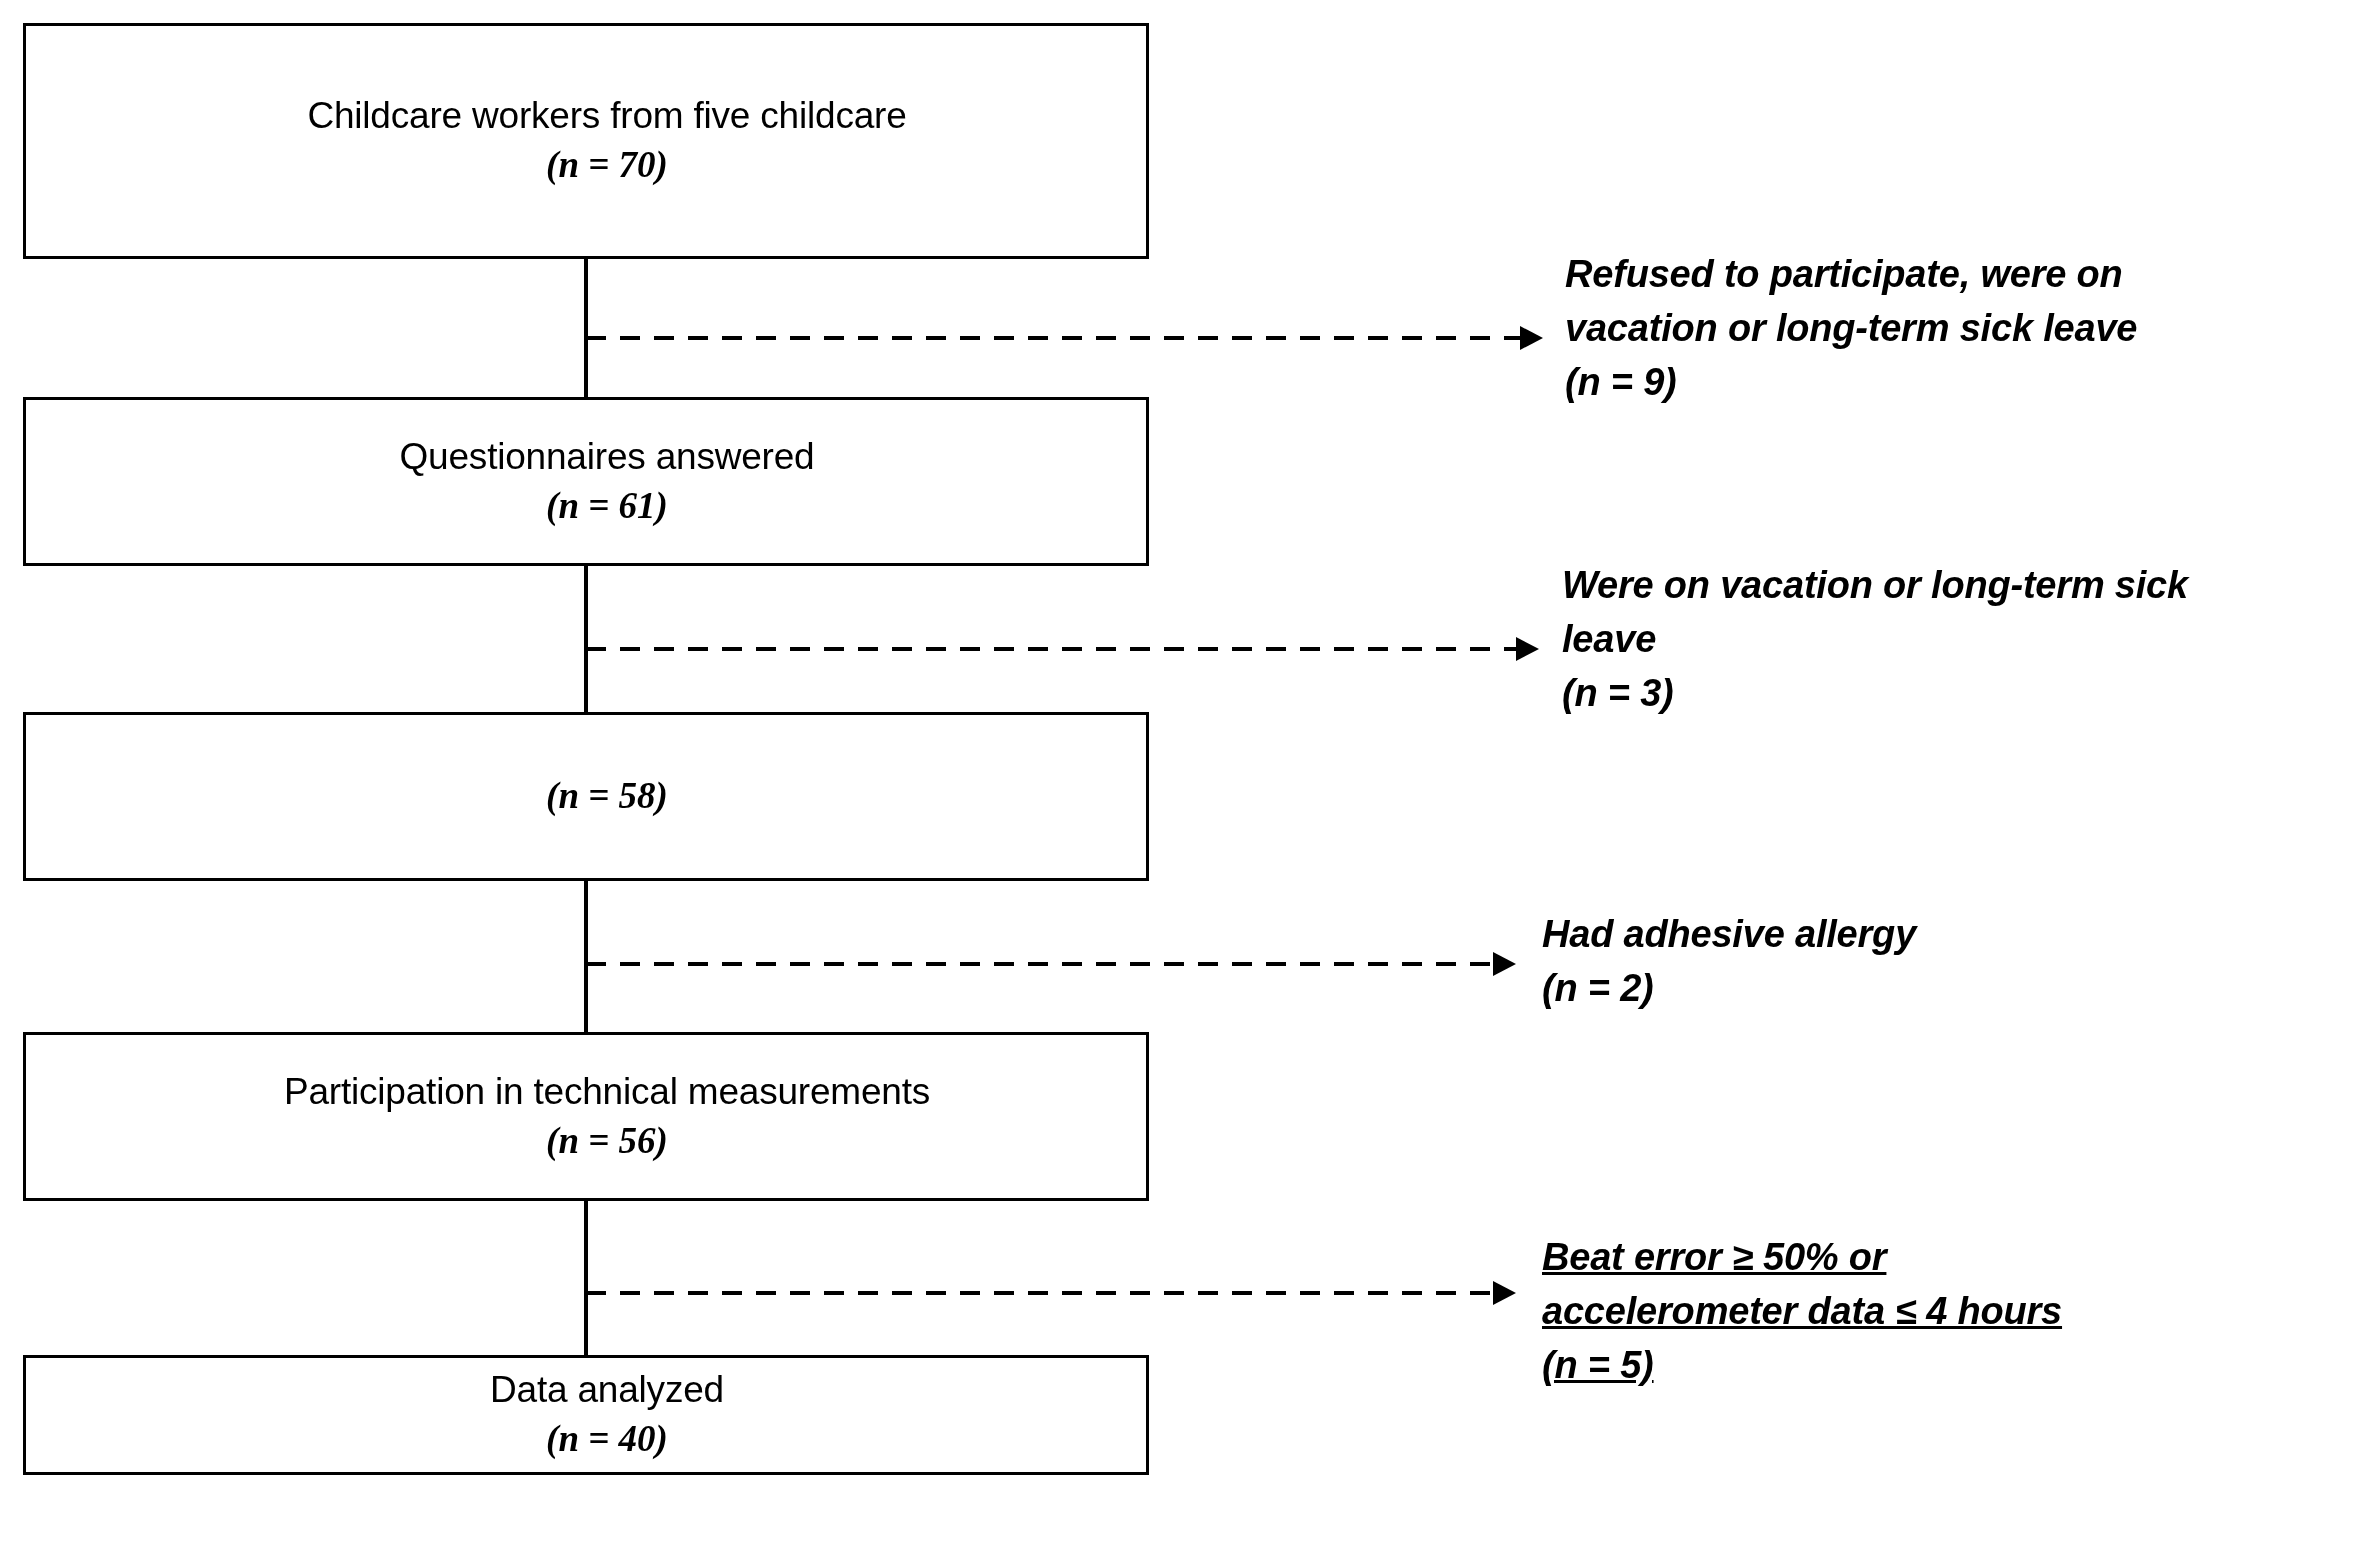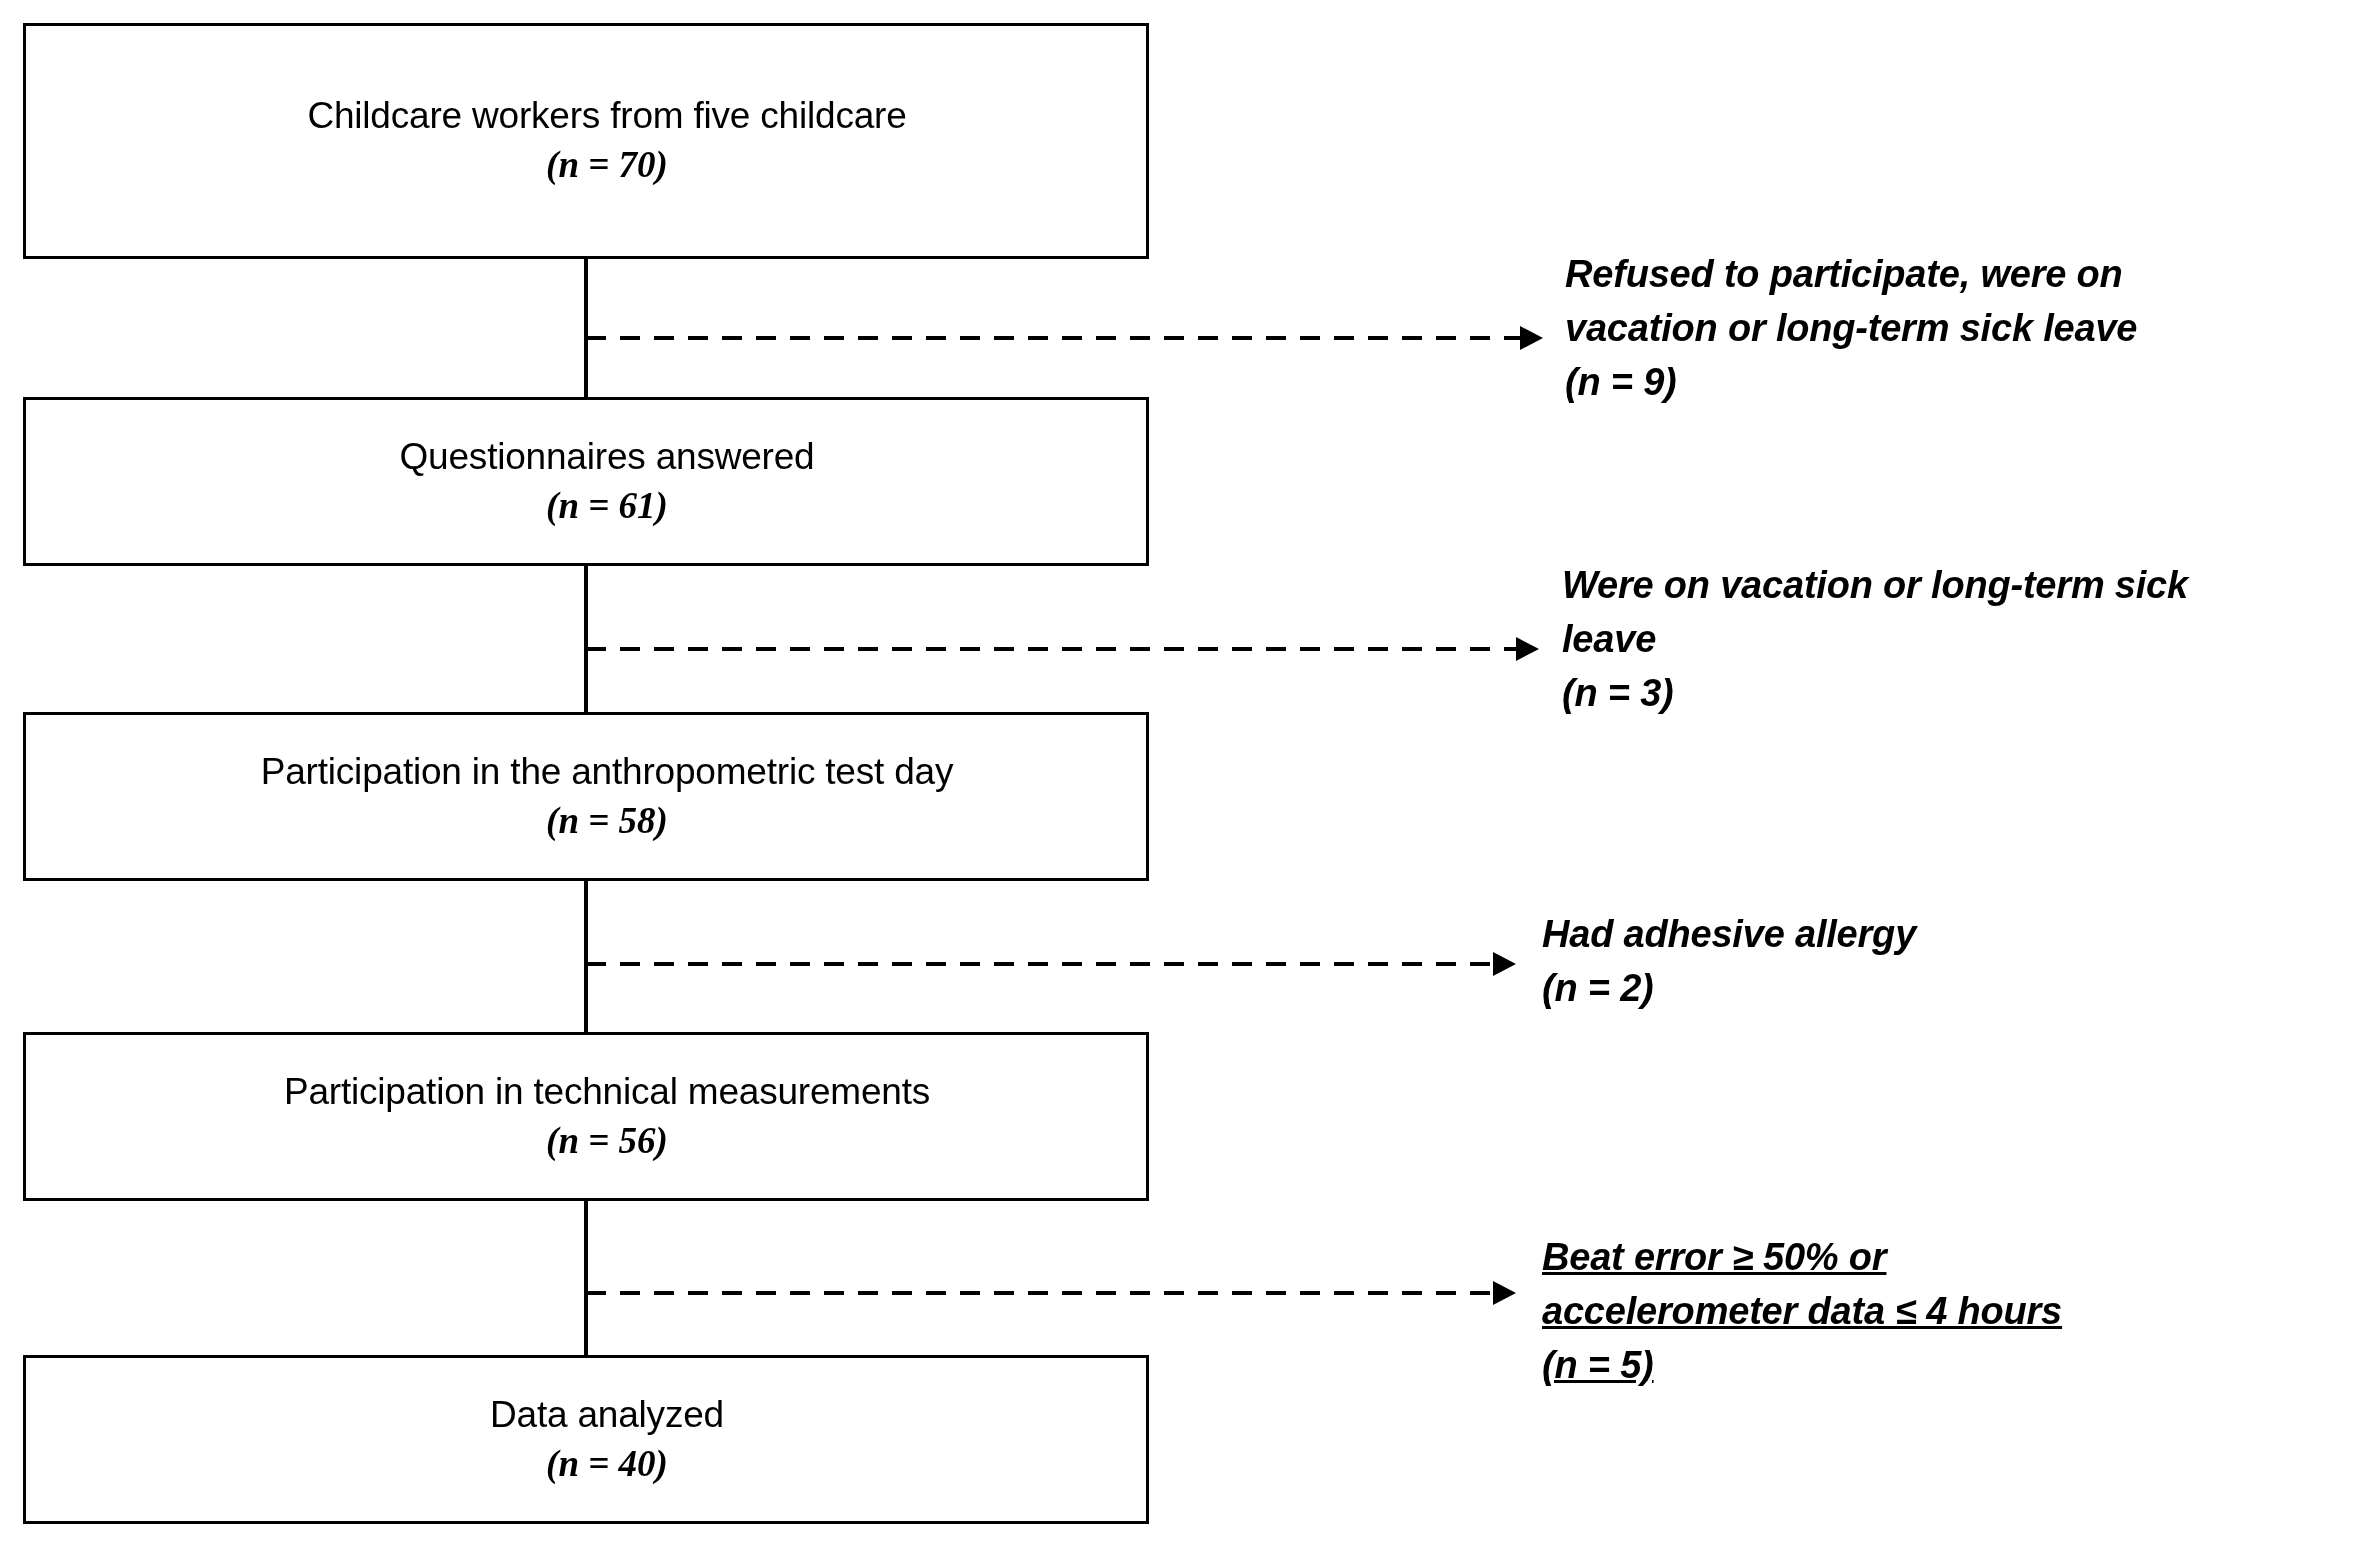--- a/index.html
+++ b/index.html
@@ -45,21 +45,21 @@
     font-weight: bold;
     color: #000000;
     white-space: nowrap;
     font-family: Liberation Serif, serif;
   }
 
   #box-1 { top: 23px;   height: 236px; }
   #box-2 { top: 397px;  height: 169px; }
   #box-3 { top: 712px;  height: 169px; }
   #box-4 { top: 1032px; height: 169px; }
-  #box-5 { top: 1355px; height: 169px; }
+  #box-5 { top: 1355px; height: 120px; }
 
   
   .v-connector {
     position: absolute;
     left: 584px;
     width: 3.9px;
     background: #000000;
   }
   #vc-1 { top: 259px;  height: 139px; }
   #vc-2 { top: 566px;  height: 148px; }
@@ -118,21 +118,20 @@
     <div class="bx-line">Childcare workers from five childcare</div>
     <div class="bx-n">(n = 70)</div>
   </div>
 
   <div class="flow-box" id="box-2">
     <div class="bx-line">Questionnaires answered</div>
     <div class="bx-n">(n = 61)</div>
   </div>
 
   <div class="flow-box" id="box-3">
-    <div class="bx-line">Participation in the anthropometric test day</div>
     <div class="bx-n">(n = 58)</div>
   </div>
 
   <div class="flow-box" id="box-4">
     <div class="bx-line">Participation in technical measurements</div>
     <div class="bx-n">(n = 56)</div>
   </div>
 
   <div class="flow-box" id="box-5">
     <div class="bx-line">Data analyzed</div>

